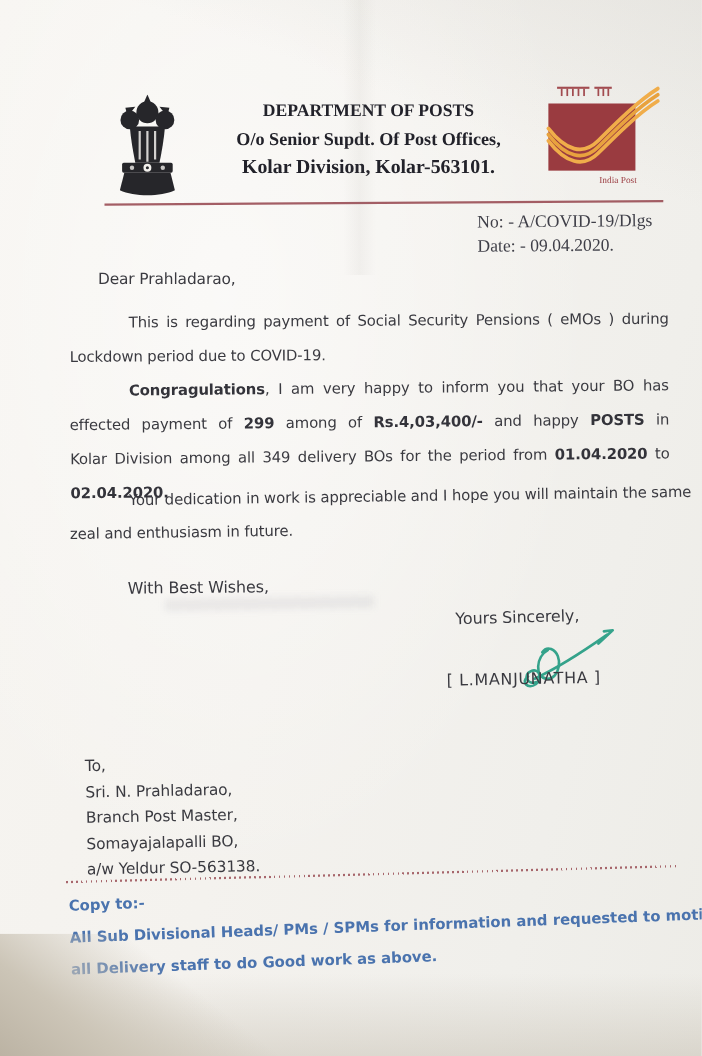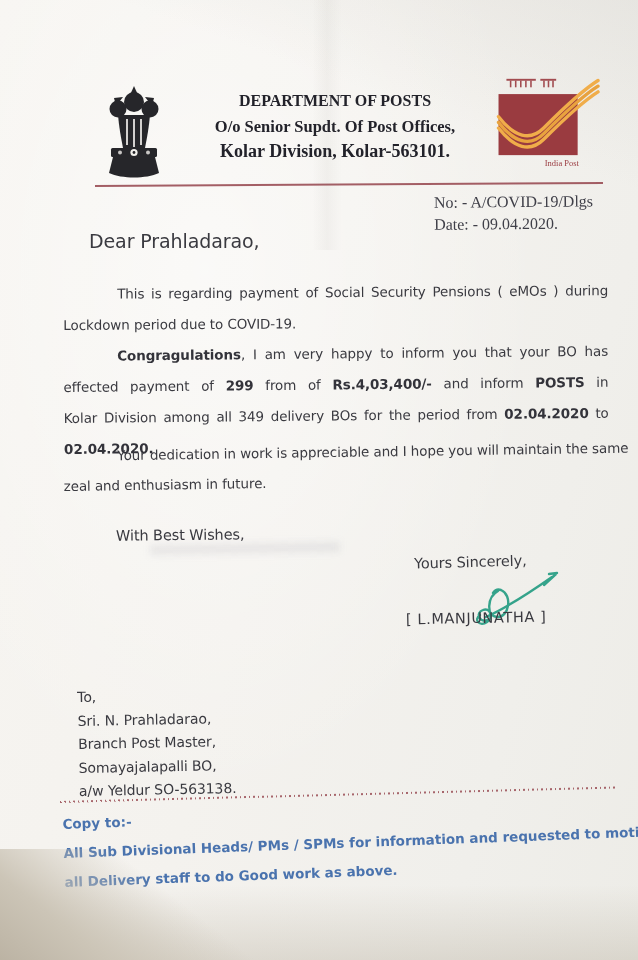--- a/index.html
+++ b/index.html
@@ -27,21 +27,21 @@
     font-family:"Liberation Serif","DejaVu Serif",serif;font-weight:bold;}
   .hdr-sub1{font-size:16.5px;margin-top:7px;}
   .hdr-sub2{font-size:18px;margin-top:4px;}
   .hdr-rule{left:95px;top:185px;width:508px;height:2px;background:var(--rule-maroon);
     transform:rotate(-.35deg);transform-origin:left center;opacity:.85;}
   
   .ref{left:434px;top:191px;width:190px;font-family:"Liberation Serif","DejaVu Serif",serif;
     font-size:16px;color:#3f3f48;line-height:22px;transform:rotate(-.5deg);}
   
   .hand{font-size:13.5px;letter-spacing:-.1px;color:var(--body-ink);}
-  .salutation{left:89px;top:230px;font-size:19px;}
+  .salutation{left:89px;top:246px;font-size:14px;}
   .para{left:63px;width:545px;line-height:31px;}
   .para .line{text-align:justify;text-align-last:justify;white-space:nowrap;}
   .para .line.last{text-align-last:left;}
   .para .line.indent{text-indent:54px;}
   .p1{top:279px;transform:rotate(-.4deg);transform-origin:left top;}
   .p2{top:341px;transform:rotate(-.55deg);transform-origin:left top;}
   .p3{top:441px;line-height:30px;transform:rotate(-.85deg);transform-origin:left top;}
   b{font-weight:700;color:#33333a;}
   .closing{left:116px;top:527px;font-size:14.5px;transform:rotate(-.6deg);}
   .signoff{left:414px;top:554px;font-size:14.5px;transform:rotate(-1.6deg);}
@@ -127,22 +127,22 @@
 
   <div class="abs hand salutation">Dear Prahladarao,</div>
 
   <div class="abs hand para p1">
     <div class="line indent">This is regarding payment of Social Security Pensions ( eMOs ) during</div>
     <div class="line last">Lockdown period due to COVID-19.</div>
   </div>
 
   <div class="abs hand para p2">
     <div class="line indent"><b>Congragulations</b><span>, I am very happy to inform you that your BO has</span></div>
-    <div class="line"><span>effected payment of </span><b>299</b><span> from of </span><b>Rs.4,03,400/-</b><span>  and inform </span><b>POSTS</b><span> in</span></div>
-    <div class="line"><span>Kolar Division among all 349 delivery BOs for the period from </span><b>02.04.2020</b><span> to</span></div>
+    <div class="line"><span>effected payment of </span><b>299</b><span> among of </span><b>Rs.4,03,400/-</b><span>  and happy </span><b>POSTS</b><span> in</span></div>
+    <div class="line"><span>Kolar Division among all 349 delivery BOs for the period from </span><b>01.04.2020</b><span> to</span></div>
     <div class="line last"><b>02.04.2020.</b></div>
   </div>
 
   <div class="abs hand para p3">
     <div class="line indent">Your dedication in work is appreciable and I hope you will maintain the same</div>
     <div class="line last">zeal and enthusiasm in future.</div>
   </div>
 
   <div class="abs hand closing">With Best Wishes,</div>
   <div class="abs smudge"></div>

